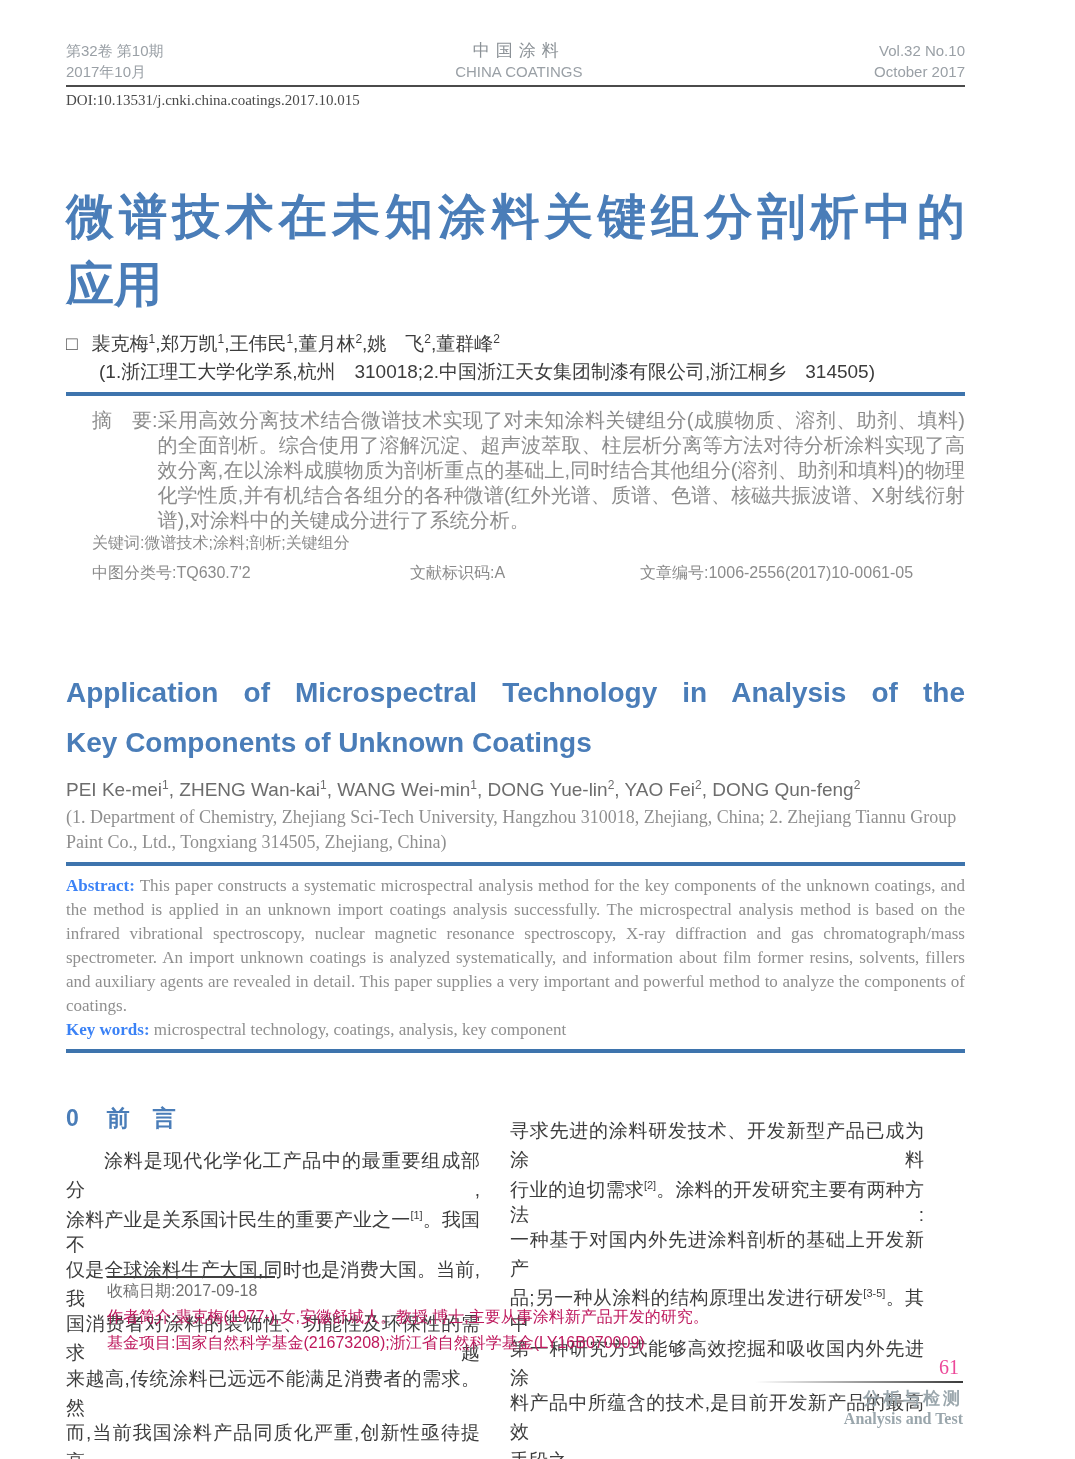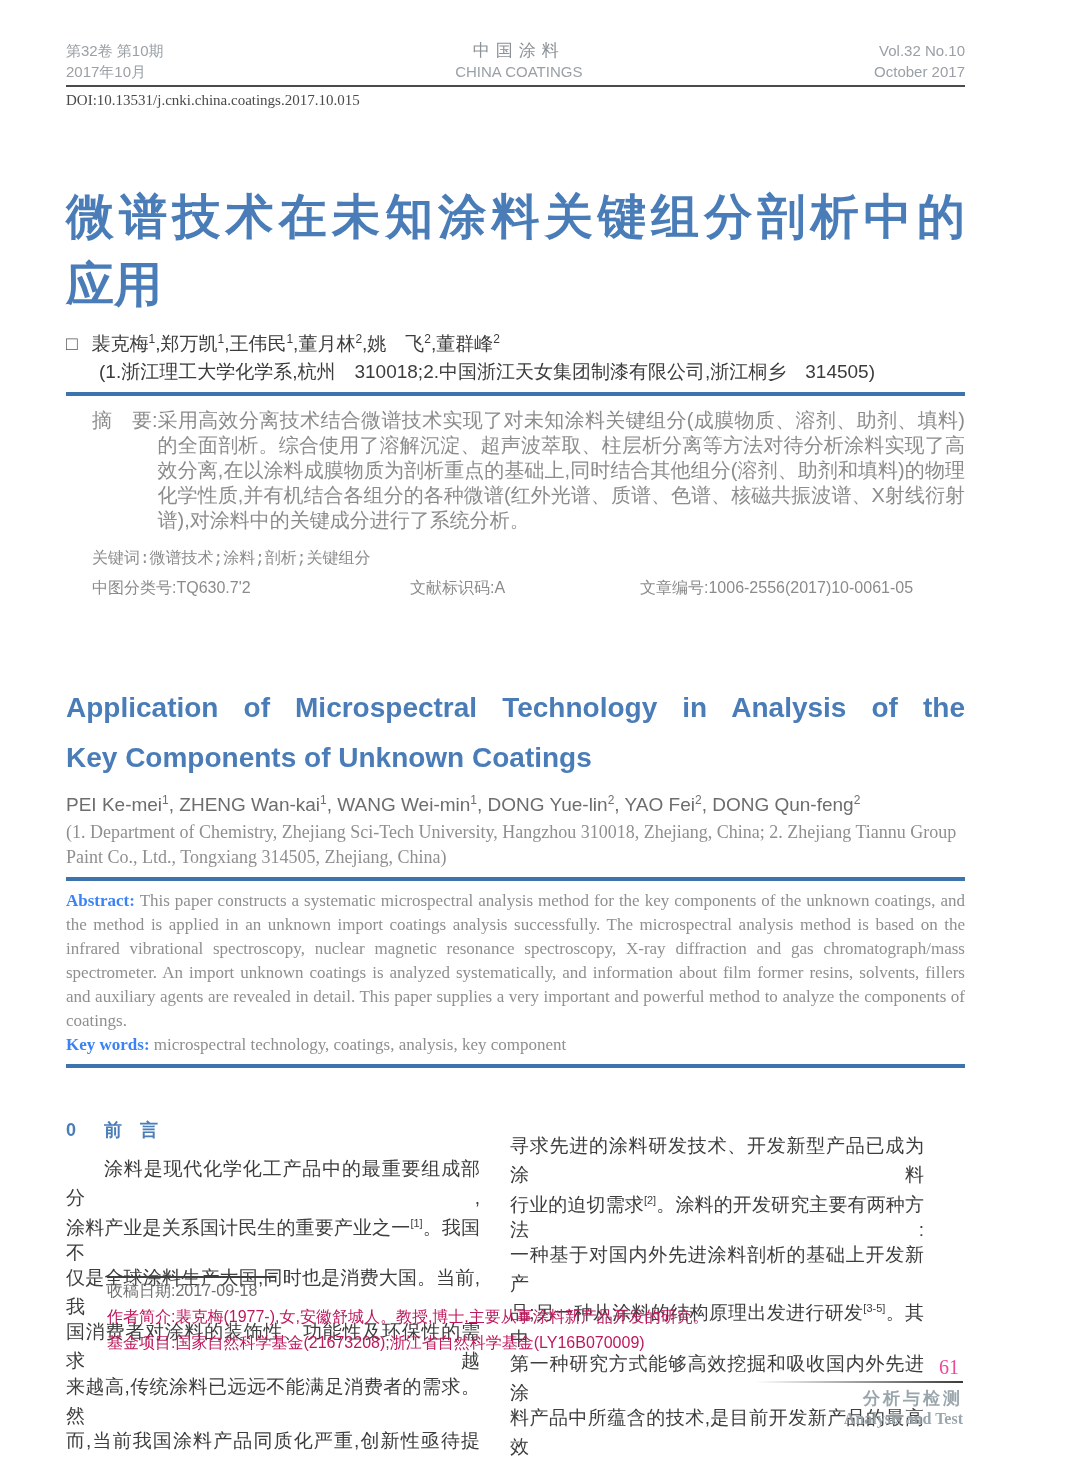--- a/index.html
+++ b/index.html
@@ -20,36 +20,36 @@
   .title-cn .l1{text-align:justify;text-align-last:justify;}
   .authors-cn{margin-top:12px;font-size:19px;color:#3c3c3c;}
   .authors-cn sup,.authors-en sup{font-size:12px;}
   .marker{display:inline-block;margin-right:14px;color:#555;}
   .affil-cn{margin-top:2px;font-size:19px;color:#3c3c3c;padding-left:33px;}
   .accent-rule{margin-top:7px;height:4px;background:#3e74ad;}
   
   .abs-cn{margin-top:12px;margin-left:26px;display:flex;color:#8c8c8c;font-size:20px;line-height:25px;}
   .abs-cn .lbl{white-space:nowrap;flex:0 0 auto;}
   .abs-cn .txt{flex:1 1 auto;text-align:justify;}
-  .kw-cn{margin-top:15px;margin-left:26px;color:#8c8c8c;font-size:16px;font-family:Liberation Mono, monospace;}
+  .kw-cn{margin-top:0;margin-left:26px;color:#8c8c8c;font-size:16px;}
   .meta-row{margin-top:9px;margin-left:26px;display:flex;color:#8b8b8b;font-size:16px;}
   .meta-row .m1{width:318px;}
   .meta-row .m2{width:230px;}
   
   .title-en{margin-top:84px;color:#4a7db8;font-weight:700;font-size:28px;line-height:50px;letter-spacing:0px;}
   .title-en .l1{text-align:justify;text-align-last:justify;}
   .authors-en{margin-top:10px;font-size:19px;color:#6d6d6d;}
   .affil-en{margin-top:4px;font-size:18px;line-height:25px;color:#8f8f8f;font-family:"Liberation Serif",serif;}
   .abs-en{margin-top:8px;color:#8f8f8f;font-size:17px;line-height:24px;font-family:"Liberation Serif",serif;text-align:justify;}
   .abs-en b,.kw-en b{color:#3b82f6;font-weight:700;}
   .kw-en{margin-top:0;color:#8f8f8f;font-size:17px;line-height:24px;font-family:"Liberation Serif",serif;}
   
   .cols{margin-top:50px;display:flex;gap:30px;}
   .col{flex:0 0 414px;width:414px;}
-  .sec-head{color:#4a7db8;font-weight:700;font-size:18px;margin-bottom:14px;}
+  .sec-head{color:#4a7db8;font-weight:700;font-size:23px;margin-bottom:14px;}
   .sec-head .num{margin-right:28px;}
   .cl{font-size:19px;line-height:25px;color:#3d3d3d;text-align:justify;text-align-last:justify;}
   .cl.ind{text-indent:2em;margin-top:6px;}
   .cl.noj{text-align-last:left;}
   .cl sup{font-size:11px;}
   .col-right{padding-top:15px;}
   
   .footnotes{position:absolute;left:107px;top:1276px;width:858px;}
   .fn-rule{width:168px;border-top:2px solid #3f3f3f;}
   .fn-line{font-size:16px;line-height:26px;color:#be185d;}

